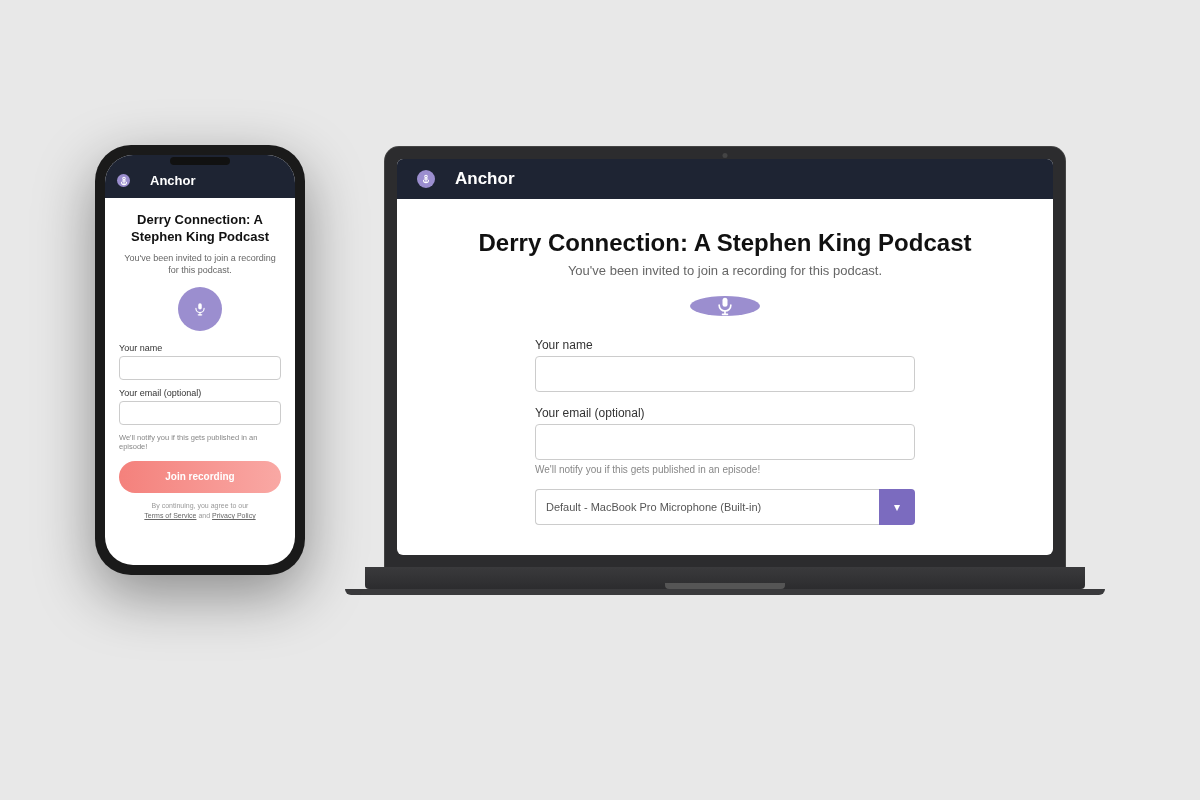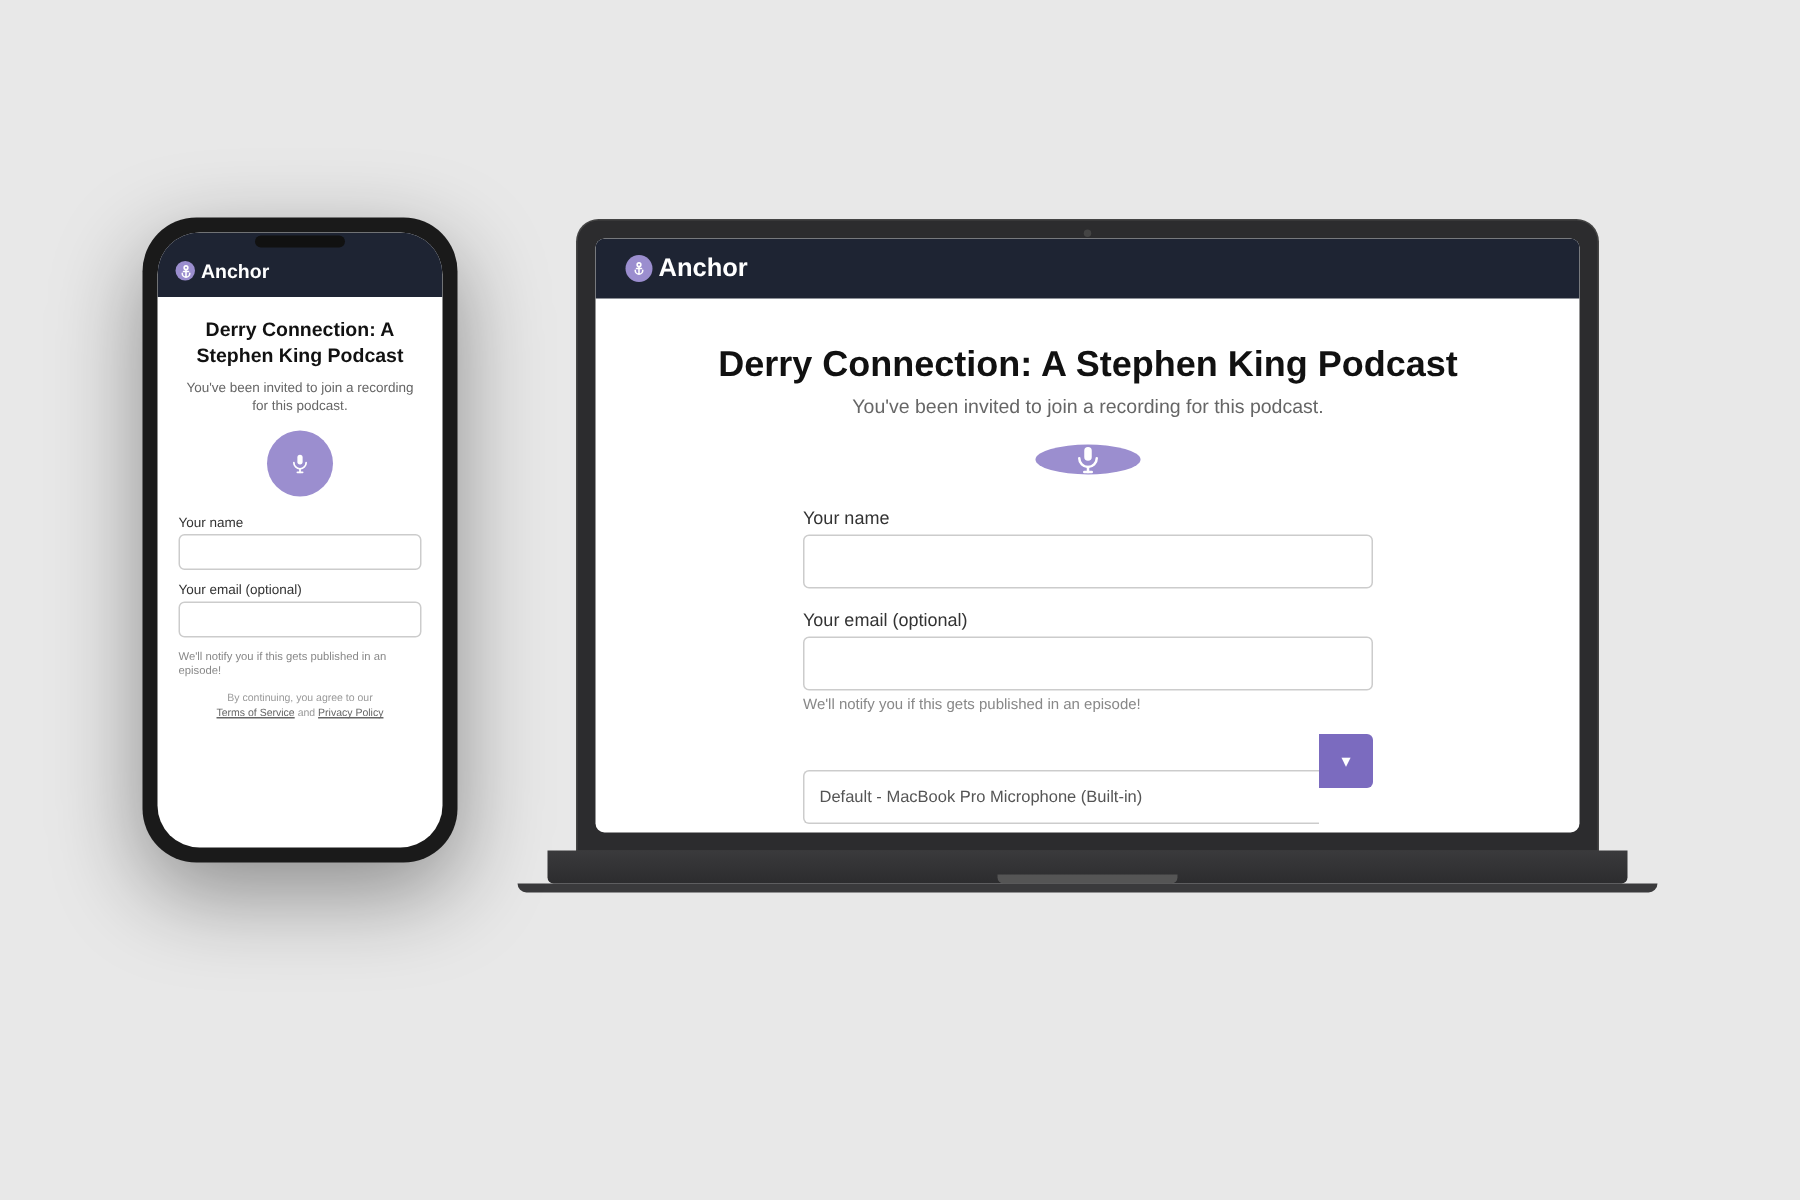--- a/index.html
+++ b/index.html
@@ -289,21 +289,20 @@
       height: 36px;
       border: 1px solid #ccc;
       border-right: none;
       border-radius: 4px 0 0 4px;
       padding: 0 10px;
       font-size: 11px;
       color: #555;
       background: #fff;
       outline: none;
       appearance: none;
-      margin-top: 24px;
     }
 
     .microphone-dropdown-btn {
       width: 36px;
       height: 36px;
       background: #7b6bbf;
       border: none;
       border-radius: 0 4px 4px 0;
       display: flex;
       align-items: center;
@@ -350,21 +349,21 @@
     .mic-svg-sm {
       width: 14px;
       height: 14px;
       fill: #fff;
     }
 
     
     .anchor-logo {
       display: flex;
       align-items: center;
-      gap: 4px;
+      gap: 20px;
     }
 
     .anchor-circle {
       width: 18px;
       height: 18px;
       background: #9b8ecf;
       border-radius: 50%;
       display: flex;
       align-items: center;
       justify-content: center;
@@ -420,20 +419,21 @@
             <line x1="12" y1="18" x2="12" y2="22" stroke="#fff" stroke-width="2" stroke-linecap="round"></line>
             <line x1="9" y1="22" x2="15" y2="22" stroke="#fff" stroke-width="2" stroke-linecap="round"></line>
           </svg>
         </div>
         <div class="phone-form">
           <label class="phone-label">Your name</label>
           <input class="phone-input" type="text" style="">
           <label class="phone-label">Your email (optional)</label>
           <input class="phone-input" type="email" style="">
           <div class="phone-notify">We'll notify you if this gets published in an episode!</div>
+          <button class="phone-btn">Join recording</button>
           <div class="phone-terms">
             <span>By continuing, you agree to our</span><br>
             <a href="#">Terms of Service</a>
             <span>and</span>
             <a href="#">Privacy Policy</a>
           </div>
         </div>
       </div>
     </div>
   </div>

